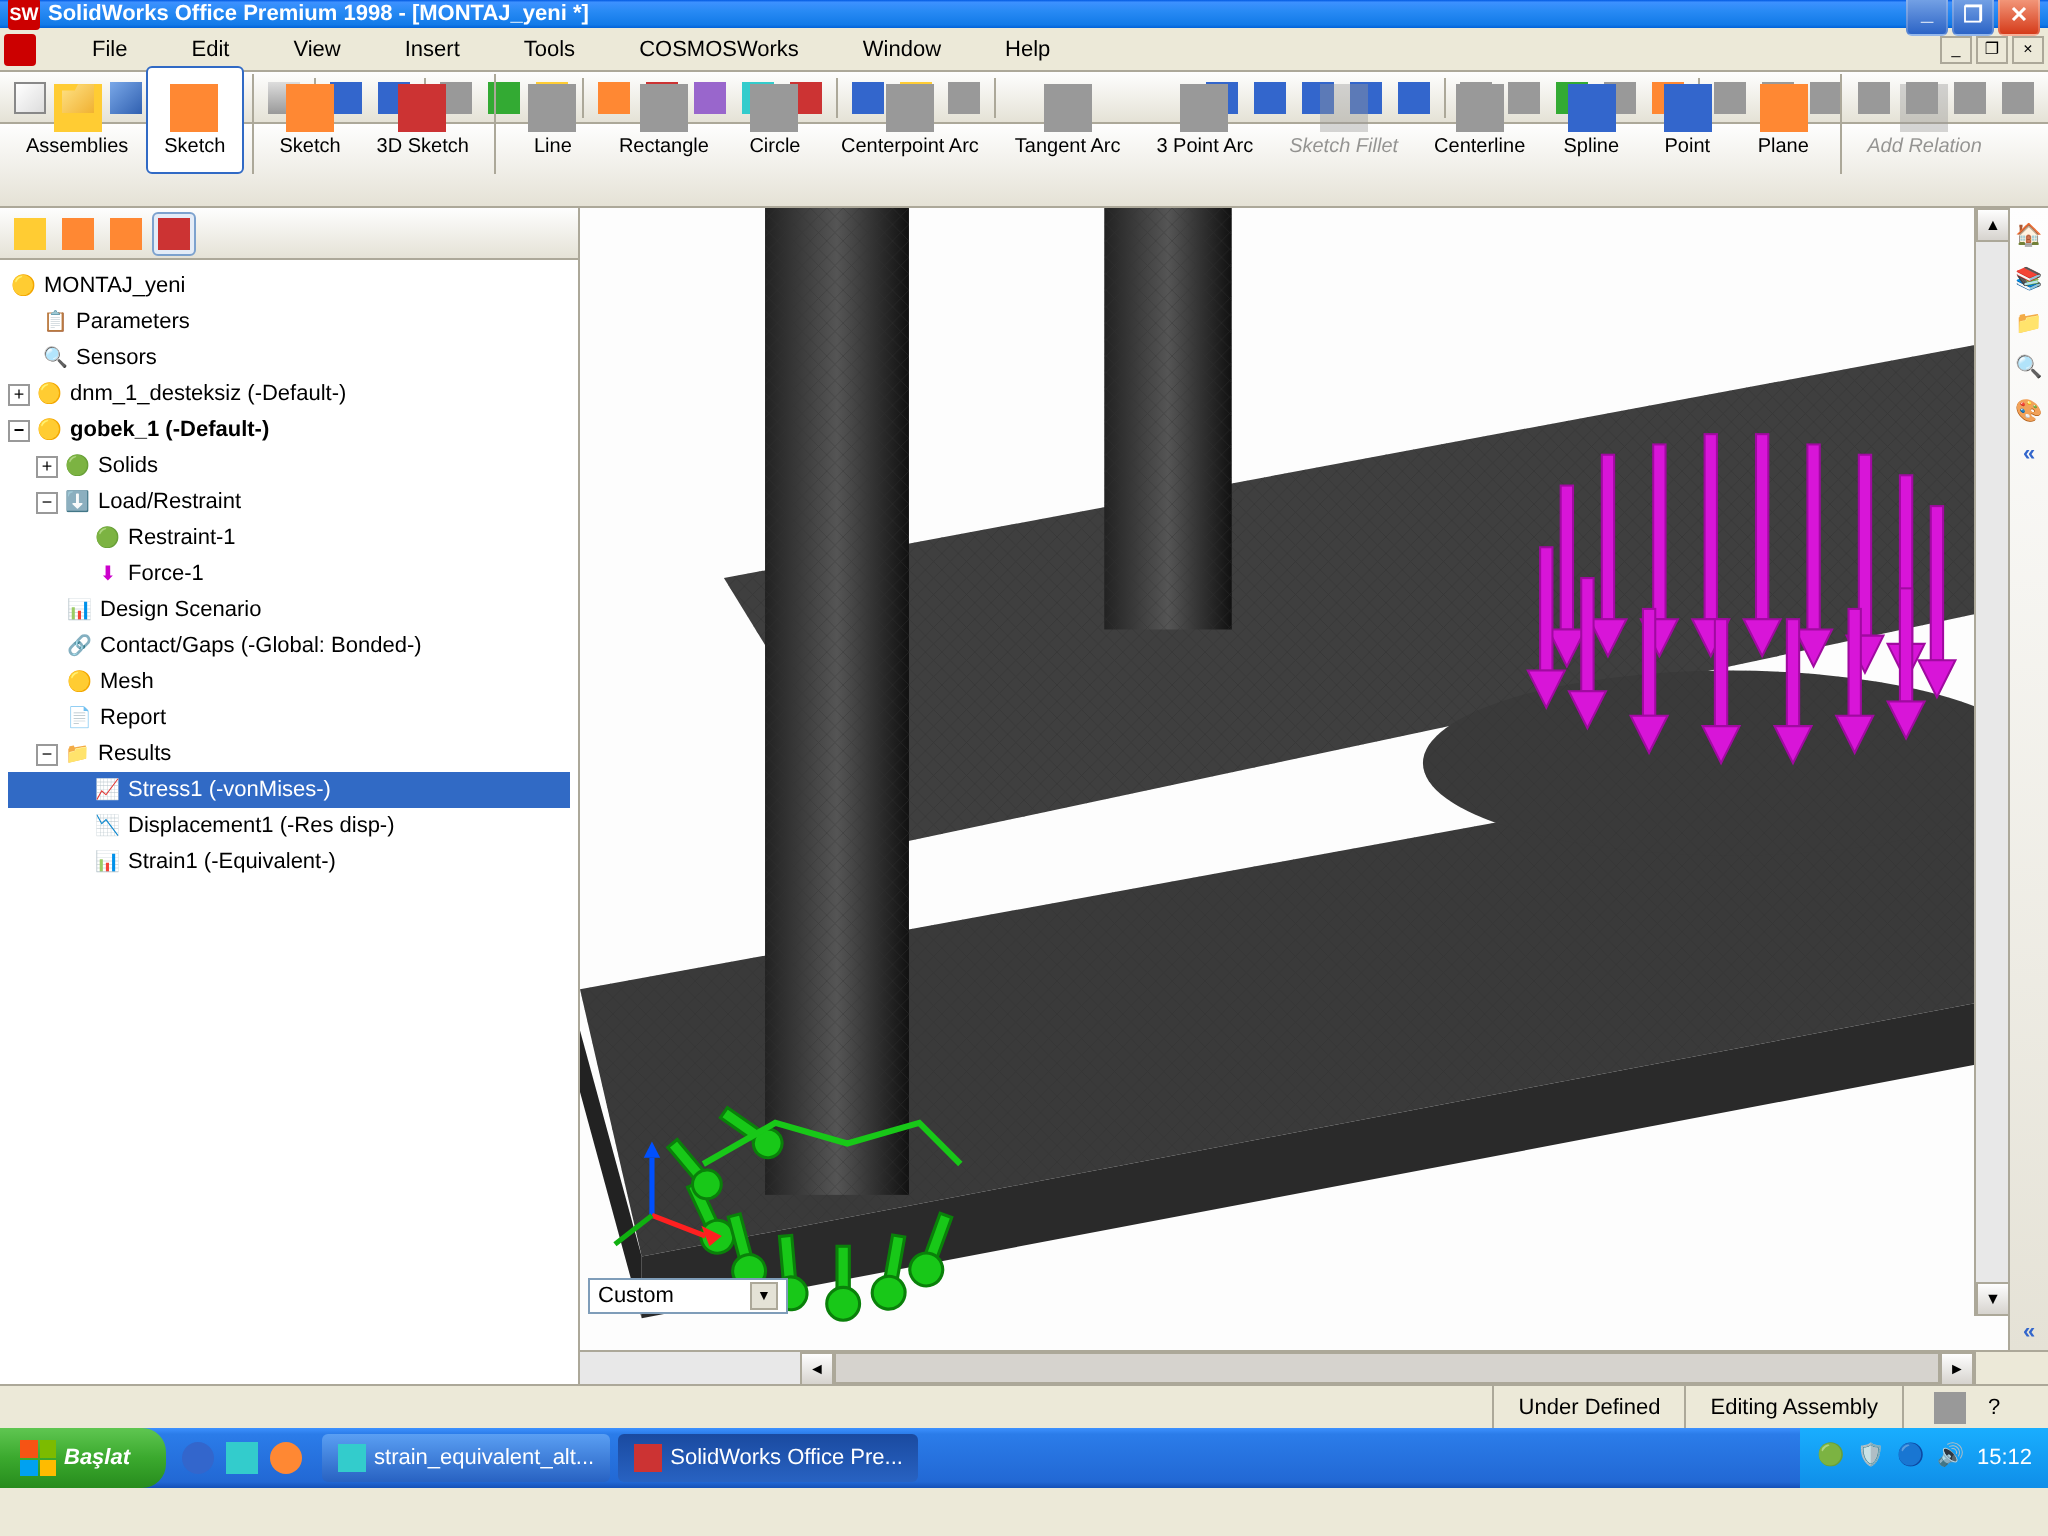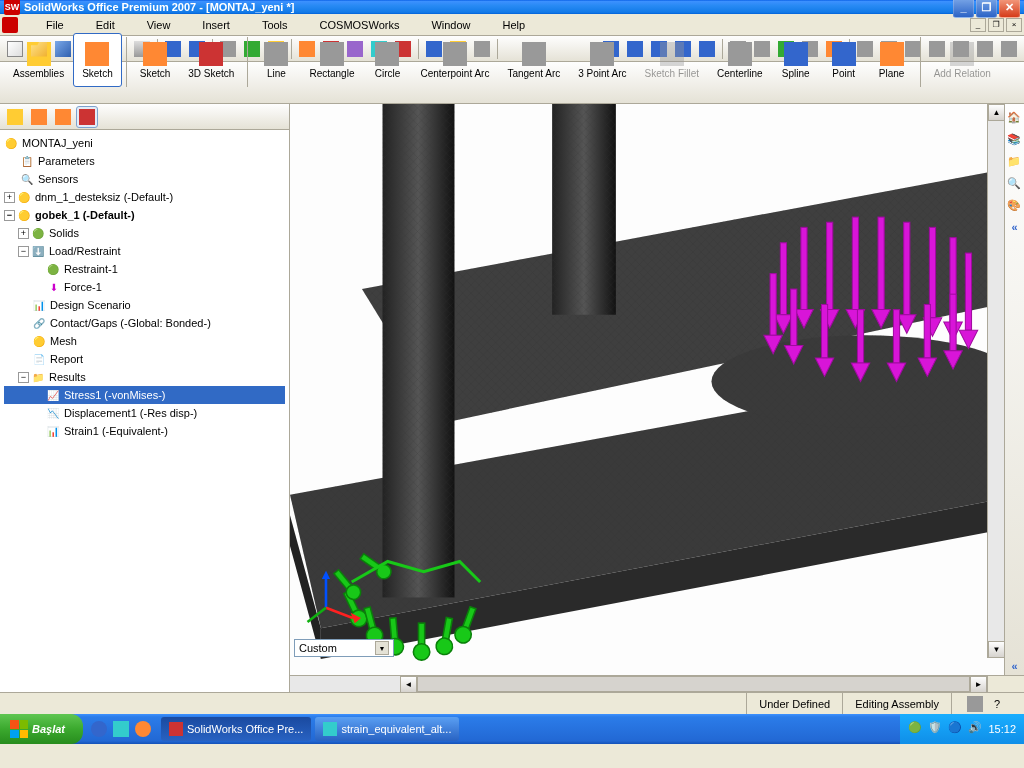--- a/index.html
+++ b/index.html
@@ -27,21 +27,21 @@
 .tb-sep { width: 1px; height: 20px; background: #aca899; margin: 0 2px; }
 .ico { width: 16px; height: 16px; display: inline-block; }
 
 
 .ribbon { height: 42px; background: linear-gradient(to bottom, #fefefe, #e5e2d6); border-bottom: 1px solid #aca899; display: flex; align-items: flex-end; padding: 16px 4px; }
 .rib-btn { display: flex; flex-direction: column; align-items: center; justify-content: center; padding: 2px 8px; height: 54px; min-width: 48px; border: 1px solid transparent; border-radius: 3px; gap: 2px; }
 .rib-btn.active { background: #fff; border-color: #316ac5; }
 .rib-btn .ico { width: 24px; height: 24px; }
 .rib-label { font-size: 10px; text-align: center; }
 .rib-sep { width: 1px; height: 50px; background: #aca899; margin: 0 4px; }
-.rib-btn.disabled { opacity: .4; }
+.rib-btn.disabled { opacity: .4; font-style: italic; }
 
 
 .main { display: flex; height: 588px; }
 .sidebar { width: 290px; background: #fff; border-right: 1px solid #aca899; display: flex; flex-direction: column; }
 .side-tabs { height: 26px; background: linear-gradient(to bottom, #fefefe, #e5e2d6); border-bottom: 1px solid #aca899; display: flex; align-items: center; padding: 0 4px; gap: 2px; }
 .tree { flex: 1; overflow: auto; padding: 4px; }
 .tree-node { display: flex; align-items: center; padding: 1px 0; cursor: default; white-space: nowrap; }
 .tree-node.selected { background: #316ac5; color: #fff; }
 .tree-node.bold { font-weight: bold; }
 .tree-expand { width: 11px; height: 11px; border: 1px solid #999; background: #fff; display: flex; align-items: center; justify-content: center; font-size: 9px; line-height: 1; margin-right: 2px; color: #000; }
@@ -89,21 +89,21 @@
 .i-orange{background:#f83}
 .i-purple{background:#96c}
 .i-gray{background:#999}
 .i-cyan{background:#3cc}
 </style>
 </head>
 <body>
 
 <div class="titlebar">
   <div class="titlebar-icon">SW</div>
-  <div class="titlebar-text">SolidWorks Office Premium 2007 - [MONTAJ_yeni *]</div>
+  <div class="titlebar-text">SolidWorks Office Premium 1998 - [MONTAJ_yeni *]</div>
   <div class="win-controls">
     <div class="win-btn win-min">_</div>
     <div class="win-btn win-max">❐</div>
     <div class="win-btn win-close">✕</div>
   </div>
 </div>
 
 <div class="menubar">
   <div class="menu-icon"></div>
   <div class="menu-item">File</div>
@@ -624,27 +624,27 @@
     <div class="tb-btn">
         <span class="ico i-blue" style="border-radius:50%"></span>
       </div>
     <div class="tb-btn">
         <span class="ico i-cyan"></span>
       </div>
     <div class="tb-btn">
         <span class="ico i-orange" style="border-radius:50%"></span>
       </div>
   </div>
+  <div class="task-item">
+      <span class="ico i-cyan" style="width:14px;height:14px"></span>
+      <span>strain_equivalent_alt...</span>
+    </div>
   <div class="task-item active">
       <span class="ico i-red" style="width:14px;height:14px"></span>
       <span>SolidWorks Office Pre...</span>
-    </div>
-  <div class="task-item">
-      <span class="ico i-cyan" style="width:14px;height:14px"></span>
-      <span>strain_equivalent_alt...</span>
     </div>
   <div class="systray">
     <div class="tray-icon">🟢</div>
     <div class="tray-icon">🛡️</div>
     <div class="tray-icon">🔵</div>
     <div class="tray-icon">🔊</div>
     <span>15:12</span>
   </div>
 </div>
 

